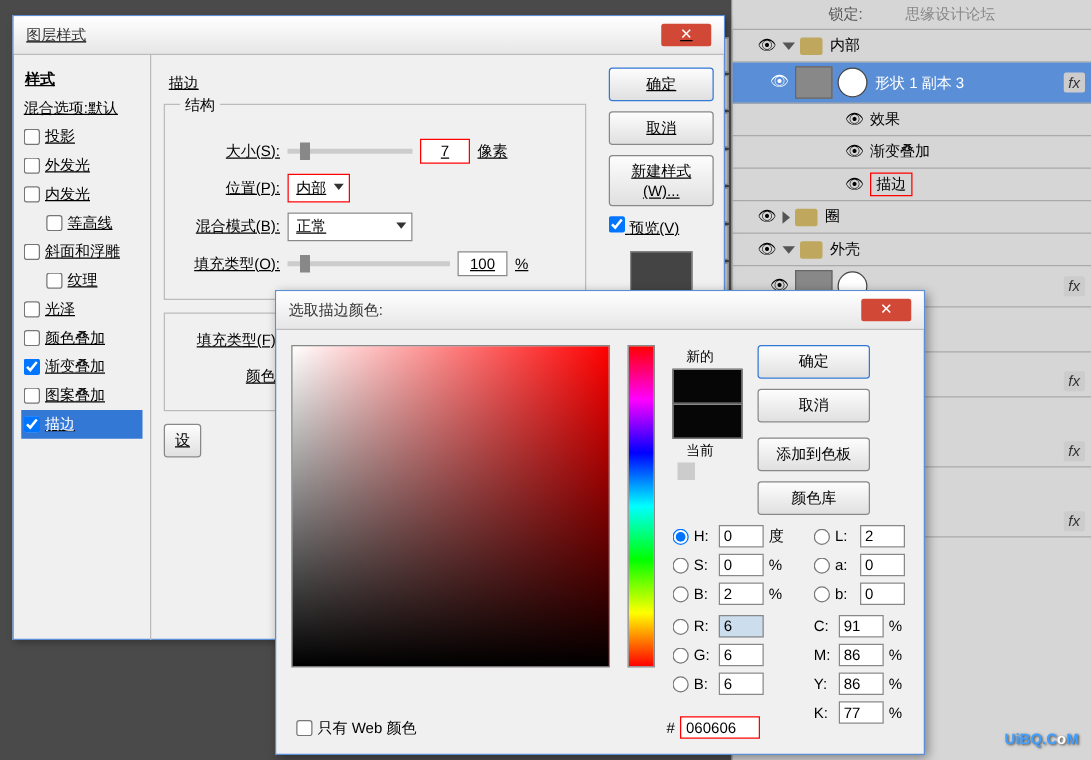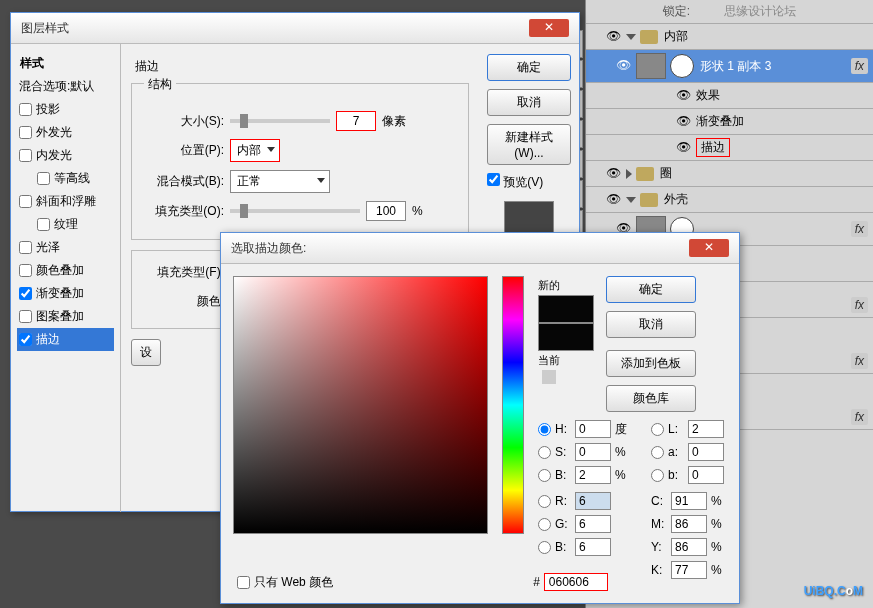--- a/index.html
+++ b/index.html
@@ -25,21 +25,21 @@
 .layer-row.effect .hlbox { border: 1px solid red; padding: 0 4px; }
 .layer-row.group { padding-left: 20px; }
 .layer-row.indent1 { padding-left: 30px; }
 .layer-row.partial { padding-left: 60px; }
 
 
 .side-toolbar { position: absolute; right: 288px; top: 30px; width: 30px; }
 .side-toolbar .tbtn { width: 28px; height: 28px; background: #e0e0e0; border: 1px solid #999; margin-bottom: 2px; display: flex; align-items: center; justify-content: center; }
 
 
-.dlg1 { position: absolute; left: 10px; top: 12px; width: 570px; height: 500px; background: #f0f0f0; border: 1px solid #5a8fd8; box-shadow: 2px 2px 6px rgba(0,0,0,0.3); }
+.dlg1 { position: absolute; left: 10px; top: 12px; width: 570px; height: 500px; background: #f0f0f0; border: 1px solid #5a8fd8; box-shadow: 2px 2px 6px rgba(0,0,0,0.3); text-decoration: underline; }
 .dlg-title { background: linear-gradient(#fff, #e6e6e6); padding: 6px 10px; border-bottom: 1px solid #bbb; display: flex; align-items: center; }
 .dlg-title .txt { flex: 1; color: #333; }
 .dlg-close { width: 40px; height: 18px; background: #d14836; border-radius: 2px; color: #fff; text-align: center; line-height: 16px; }
 .dlg-body { display: flex; height: calc(100% - 30px); }
 .styles-list { width: 110px; border-right: 1px solid #bbb; padding: 8px 6px; }
 .styles-list .hdr { font-weight: bold; padding: 3px; }
 .styles-list .item { display: flex; align-items: center; padding: 3px 2px; }
 .styles-list .item.hl { background: #3478d6; color: #fff; }
 .styles-list .item input[type="checkbox"] { margin-right: 4px; }
 .styles-list .sub { padding-left: 20px; }
@@ -64,21 +64,21 @@
 
 
 .dlg2 { position: absolute; left: 220px; top: 232px; width: 520px; height: 372px; background: #f0f0f0; border: 1px solid #5a8fd8; box-shadow: 2px 2px 8px rgba(0,0,0,0.4); }
 .color-body { padding: 12px; display: flex; gap: 14px; }
 .color-field { width: 258px; height: 258px; background: linear-gradient(to right, #fff, #ff0000); position: relative; border: 1px solid #888; }
 .color-field::before { content: ""; position: absolute; inset: 0; background: linear-gradient(to bottom, rgba(0,0,0,0) 0%, #000 100%); }
 .hue-strip { width: 22px; height: 258px; background: linear-gradient(to bottom, #f00, #f0f, #00f, #0ff, #0f0, #ff0, #f00); border: 1px solid #888; }
 .color-right { flex: 1; }
 .preview-colors { display: flex; flex-direction: column; align-items: flex-start; margin-bottom: 10px; }
 .preview-colors .sw { width: 56px; height: 28px; background: #060606; border: 1px solid #888; }
-.preview-colors .lbl { font-size: 11px; margin: 2px 0; }
+.preview-colors .lbl { font-size: 11px; margin: 2px 11px; }
 .cv-row { display: flex; align-items: center; margin-bottom: 5px; gap: 4px; }
 .cv-row input[type="radio"] { }
 .cv-row .lbl { width: 16px; }
 .cv-row .val { width: 36px; border: 1px solid #888; padding: 1px 3px; background: #fff; }
 .cv-row .unit { width: 16px; }
 .cv-cols { display: flex; gap: 20px; }
 .hex-row { display: flex; align-items: center; gap: 4px; margin-top: 6px; }
 .hex-row .val { width: 64px; border: 1px solid red; padding: 1px 4px; background: #fff; }
 .web-only { display: flex; align-items: center; gap: 4px; margin-top: 10px; }
 .btn-col2 { width: 90px; }

